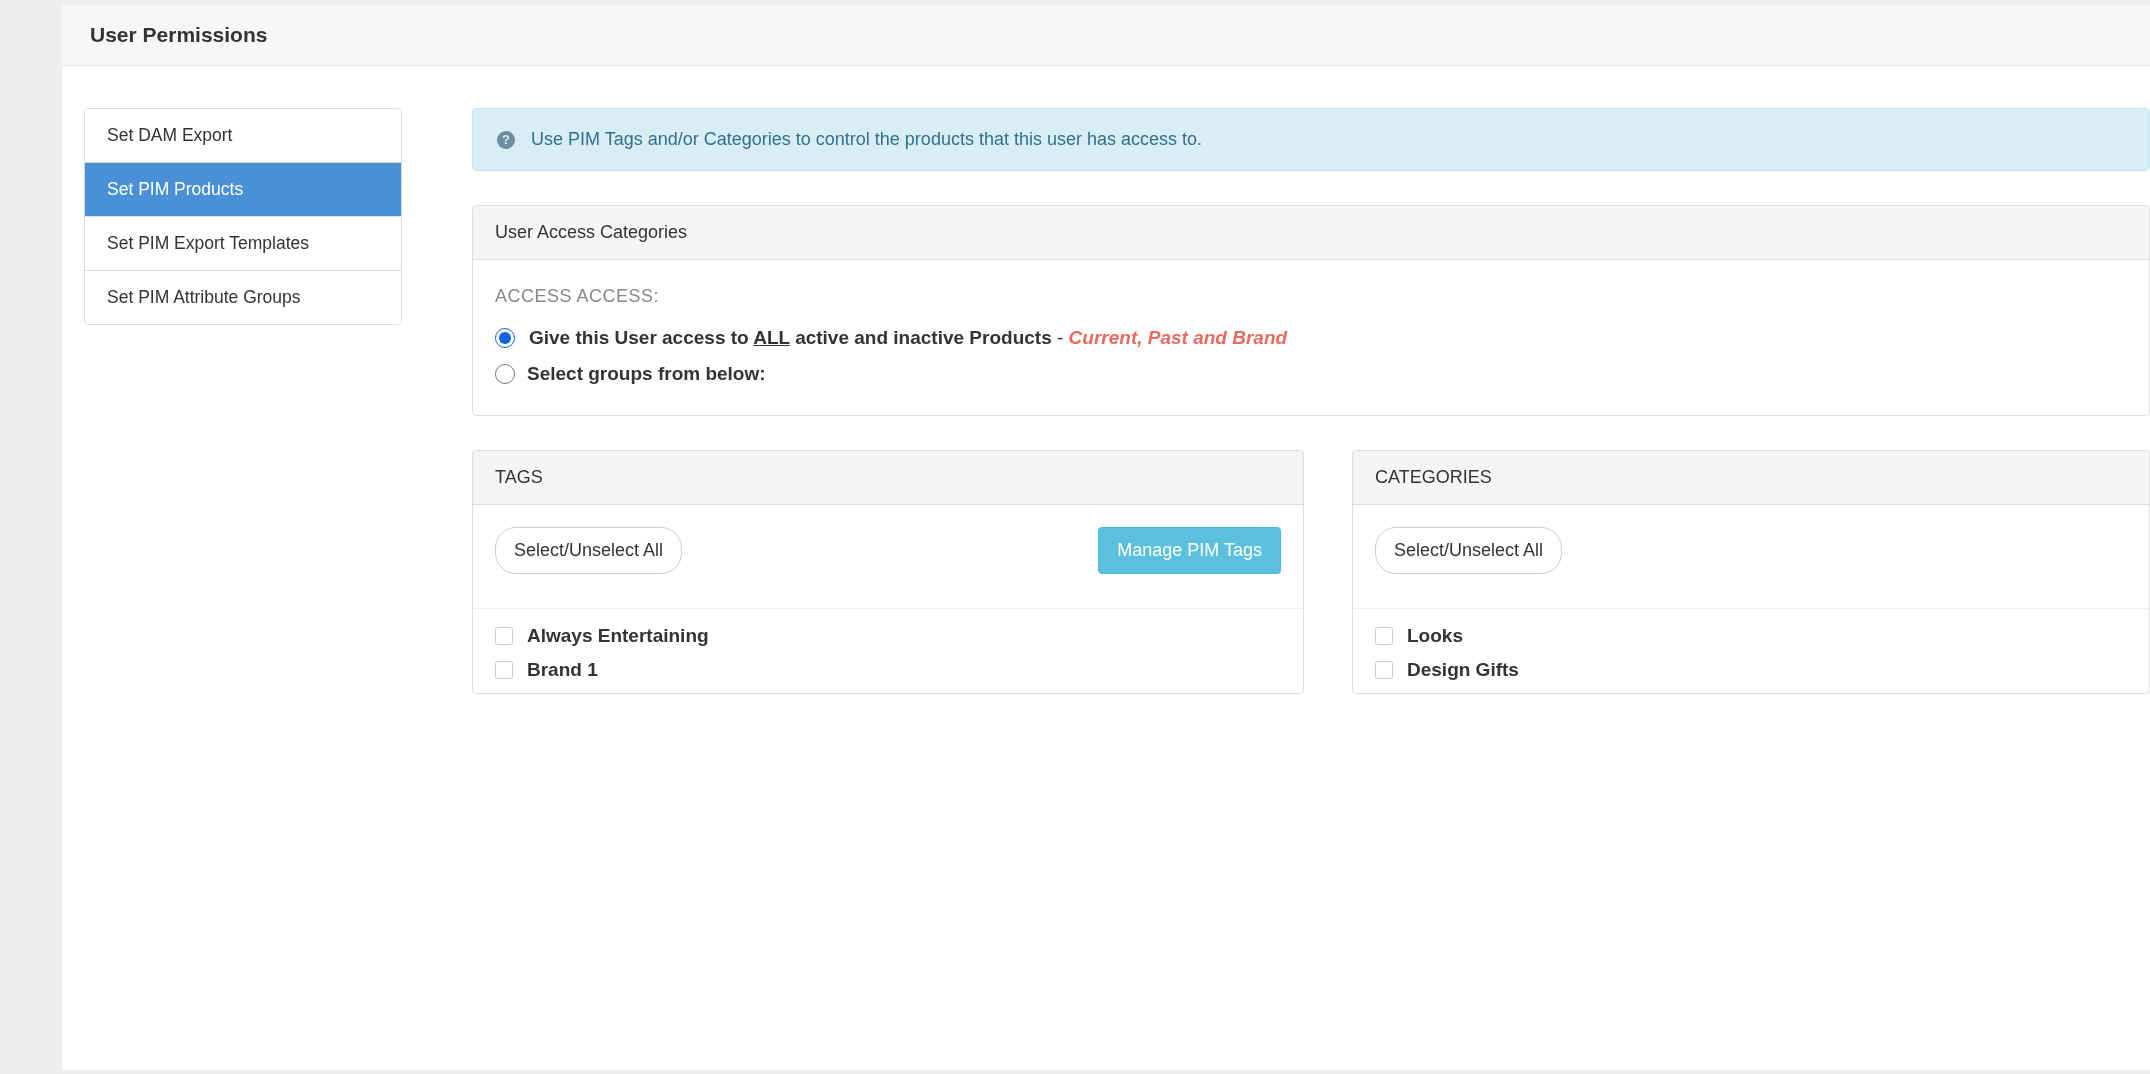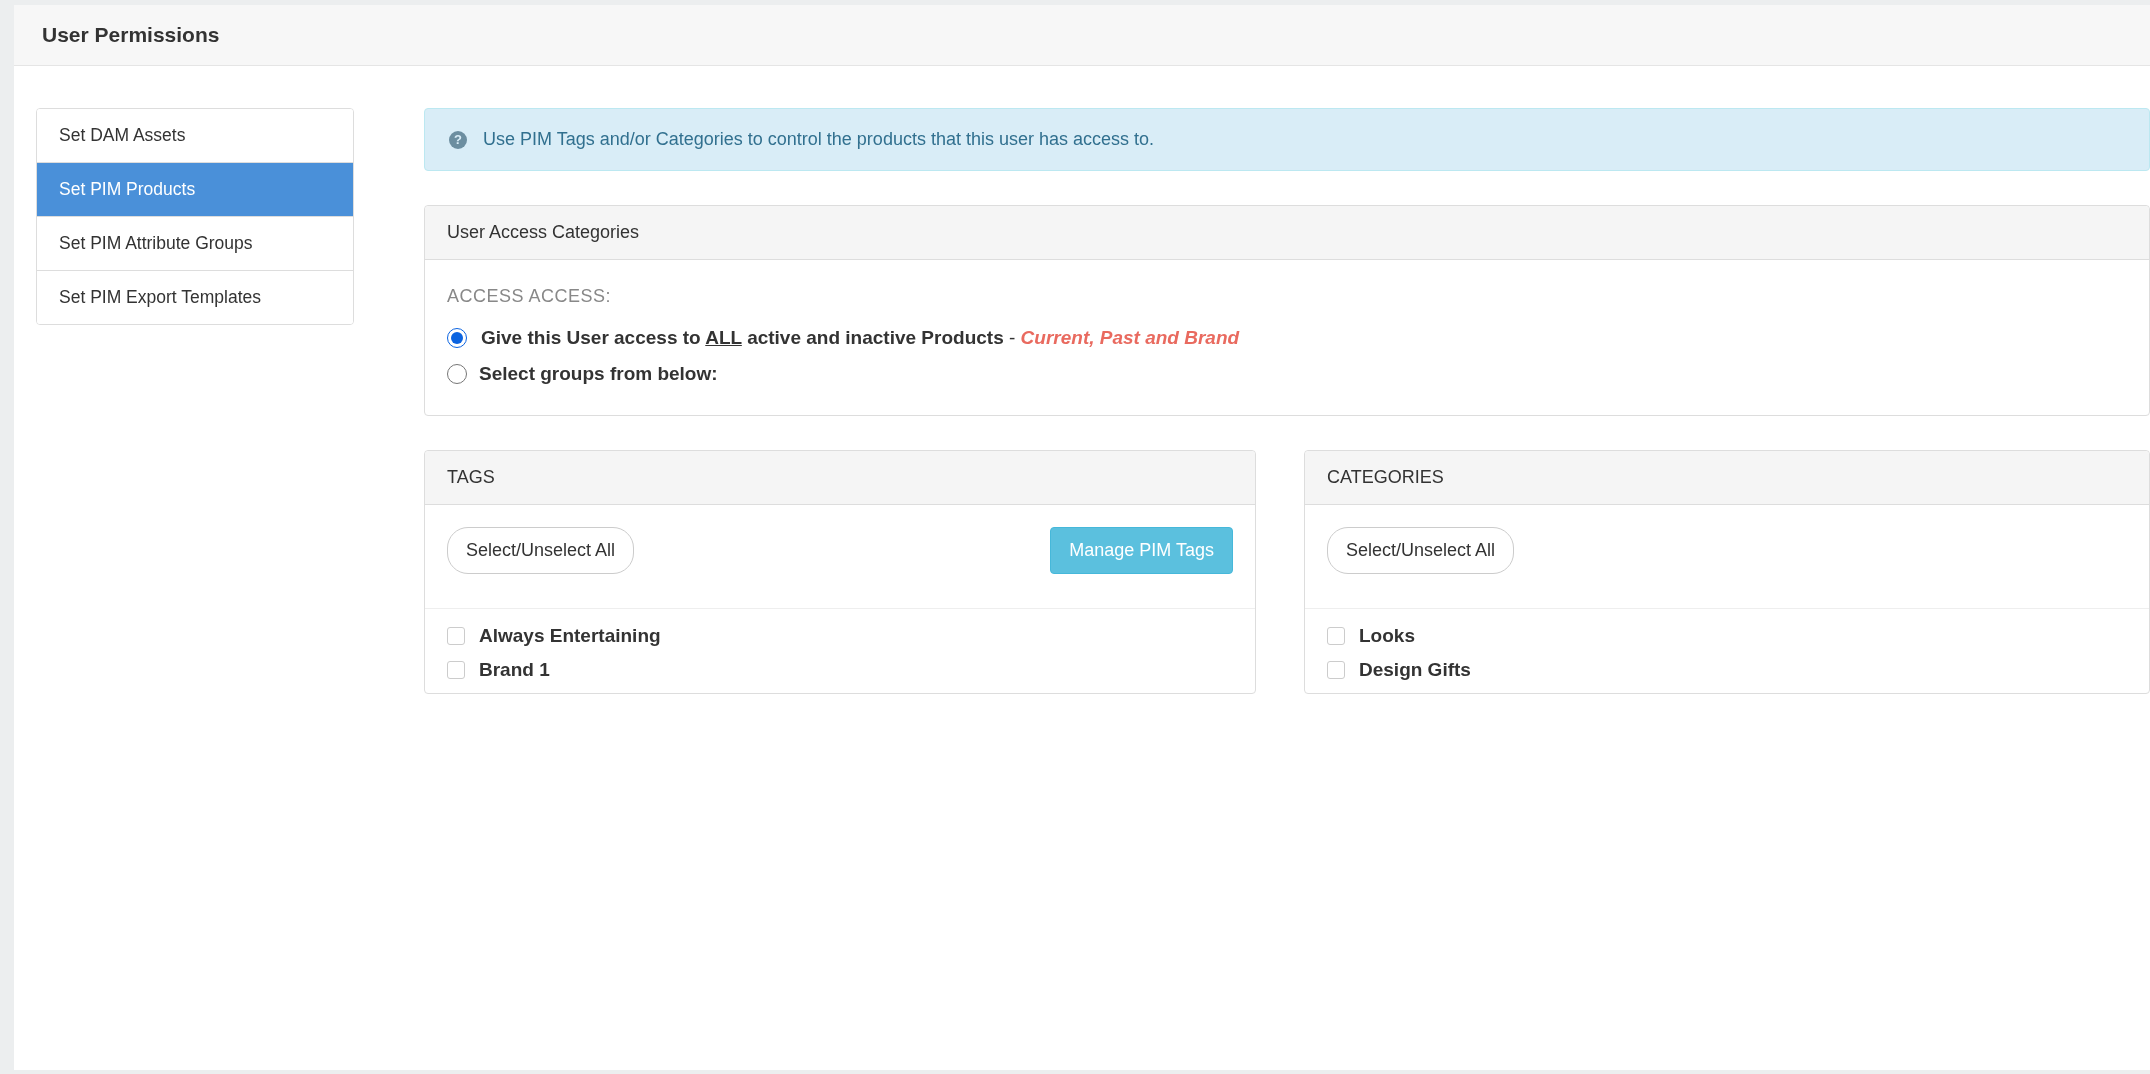--- a/index.html
+++ b/index.html
@@ -9,20 +9,21 @@
     }
     body {
       font-family: -apple-system, BlinkMacSystemFont, "Segoe UI", Helvetica, Arial, sans-serif;
       background: #eceeef;
       color: #333;
     }
     .app {
       background: #eceeef;
       min-height: 100vh;
       padding-top: 5px;
+      padding-left: 48px;
     }
     .page-header {
       background: #f7f7f7;
       border-bottom: 1px solid #e5e5e5;
       padding: 18px 28px;
       margin-left: 14px;
       margin-right: 0;
     }
     .page-title {
       font-size: 21px;
@@ -226,30 +227,30 @@
 
   <div class="page-header">
     <div class="page-title">User Permissions</div>
   </div>
 
   <div class="content-wrap">
 
     <aside class="sidebar">
       <div class="sidebar-list">
         <div class="sidebar-item">
-          <span>Set DAM Assets</span>
+          <span>Set DAM Export</span>
         </div>
         <div class="sidebar-item active">
           <span>Set PIM Products</span>
         </div>
         <div class="sidebar-item">
+          <span>Set PIM Export Templates</span>
+        </div>
+        <div class="sidebar-item">
           <span>Set PIM Attribute Groups</span>
-        </div>
-        <div class="sidebar-item">
-          <span>Set PIM Export Templates</span>
         </div>
       </div>
     </aside>
 
     <main class="main">
 
       <div class="alert">
         <span class="alert-icon">?</span>
         <span class="alert-text">Use PIM Tags and/or Categories to control the products that this user has access to.</span>
       </div>

